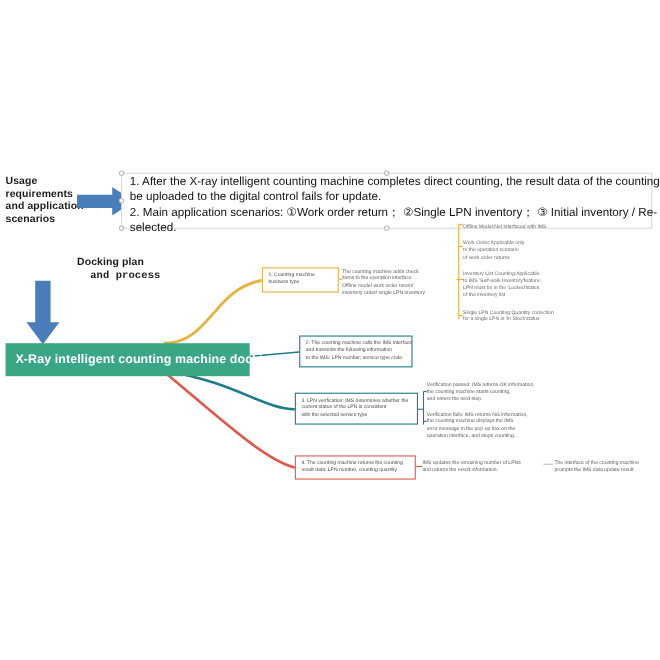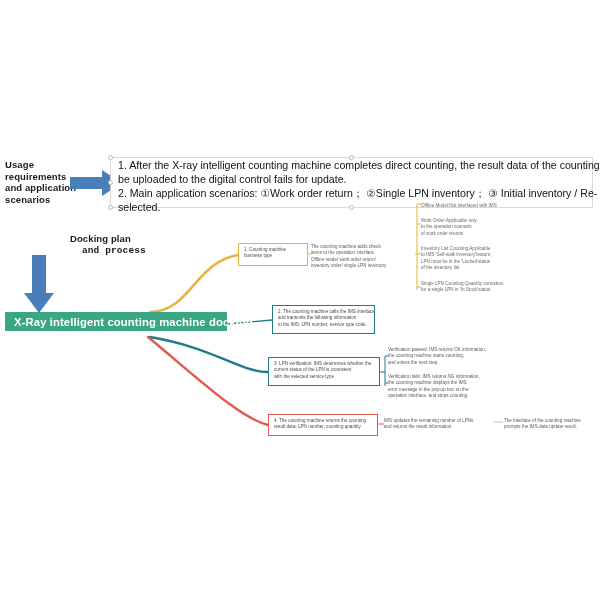--- a/index.html
+++ b/index.html
@@ -59,21 +59,21 @@
   .handle{
     position:absolute;width:5px;height:5px;
     border:1px solid #b9b9b9;border-radius:50%;
     background:#ffffff;box-sizing:border-box;
   }
 
   
   #central-node{
     position:absolute;
     left:5px;top:312px;
-    width:222px;height:19px;
+    width:222px;height:30px;
     background:#3aa784;
     display:flex;align-items:center;
     box-sizing:border-box;
     padding-left:9px;
   }
   #central-node span{
     color:#ffffff;font-weight:bold;font-size:11.3px;
     letter-spacing:.1px;white-space:nowrap;
   }
 

